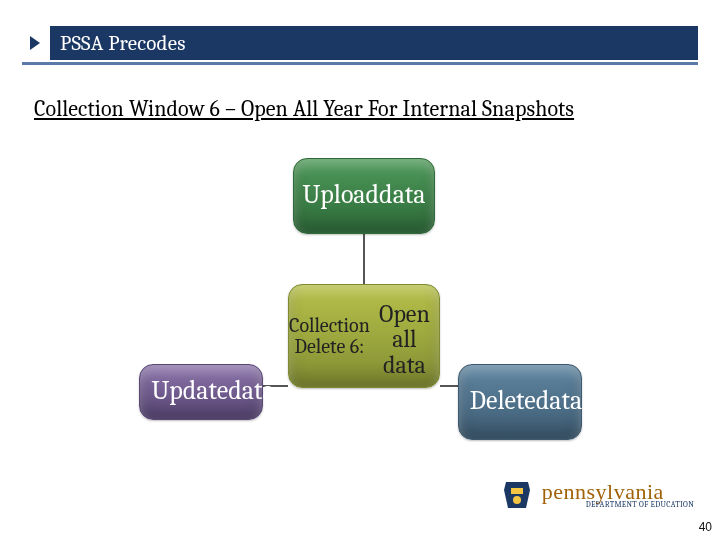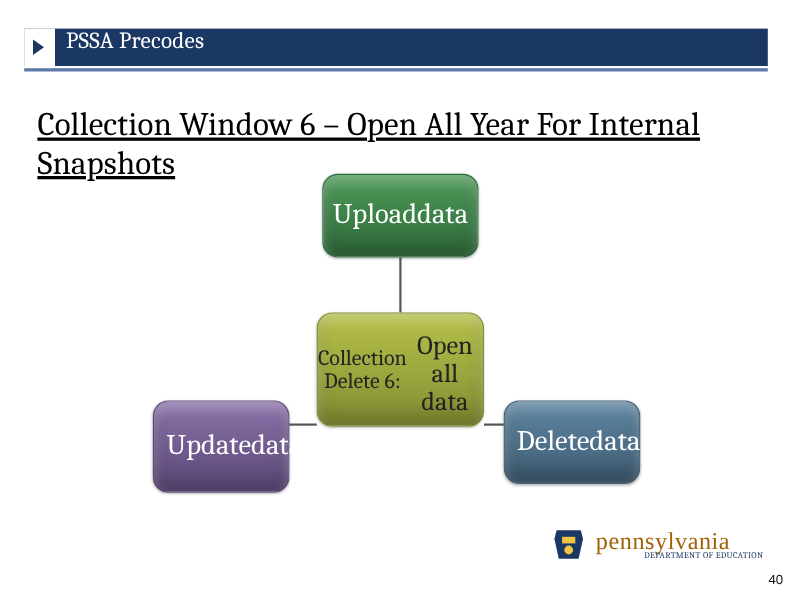--- a/index.html
+++ b/index.html
@@ -1,27 +1,27 @@
 <!DOCTYPE html>
 <html><head>
 <meta charset="utf-8">
 <style>
   * { box-sizing: border-box; margin: 0; padding: 0; }
   html, body { width: 720px; height: 540px; font-family: Cambria, Georgia, 'Times New Roman', serif; background: #fff; color: #000; }
   .slide { position: relative; width: 720px; height: 540px; }
 
   
-  .header-bar { position: absolute; left: 22px; top: 26px; width: 676px; height: 34px; background: #1b3764; display: flex; }
+  .header-bar { position: absolute; left: 22px; top: 26px; width: 676px; height: 34px; background: #1b3764; display: flex; align-items: center; }
   .header-chevron { width: 28px; height: 34px; background: #fff; display: flex; align-items: center; justify-content: center; }
   .header-chevron svg { display: block; }
   .header-title { color: #fff; font-size: 21px; padding-left: 10px; letter-spacing: 0.2px; }
   .header-underline { position: absolute; left: 22px; top: 62px; width: 676px; height: 3px; background: #5b7aa8; }
 
   
-  .subtitle { position: absolute; left: 34px; top: 96px; font-size: 30px; text-decoration: underline; letter-spacing: 0.1px; }
+  .subtitle { position: absolute; left: 34px; top: 96px; font-size: 22px; text-decoration: underline; letter-spacing: 0.1px; }
 
   
   .diagram { position: absolute; left: 0; top: 150px; width: 720px; height: 320px; }
 
   .node {
     position: absolute;
     border-radius: 14px;
     text-align: center;
     color: #fff;
     display: flex;
@@ -39,21 +39,21 @@
   .node-green  { background: linear-gradient(#4f9a5a, #3b7f47 55%, #2f6a3a); border: 1px solid #2f6a3a; }
   .node-olive  { background: linear-gradient(#b6c04a, #9aa63d 55%, #7f8a32); border: 1px solid #7f8a32; color: #222; }
   .node-purple { background: linear-gradient(#8b73a9, #6f5a8d 55%, #5a4876); border: 1px solid #5a4876; }
   .node-blue   { background: linear-gradient(#5f85a0, #4d6f88 55%, #3d5a70); border: 1px solid #3d5a70; }
 
   .node .big  { font-size: 26px; }
 
   
   .n-top    { left: 293px; top: 8px;   width: 142px; height: 76px; }
   .n-mid    { left: 288px; top: 134px; width: 152px; height: 104px; }
-  .n-left   { left: 139px; top: 214px; width: 124px; height: 84px; padding-left: 24px; }
+  .n-left   { left: 139px; top: 214px; width: 124px; height: 56px; padding-left: 24px; }
   .n-right  { left: 458px; top: 214px; width: 124px; height: 76px; padding-left: 12px; }
 
   .n-mid .label1 { font-size: 20px; color: #222; line-height: 1.05; }
   .n-mid .label2 { font-size: 24px; color: #222; margin-top: 8px; line-height: 1.05; }
 
   
   .line { position: absolute; background: #555; }
   .v1 { left: 363px; top: 84px; width: 2px; height: 50px; } 
   .h-left  { left: 263px; top: 235px; width: 25px; height: 2px; }
   .h-right { left: 440px; top: 235px; width: 18px; height: 2px; }

